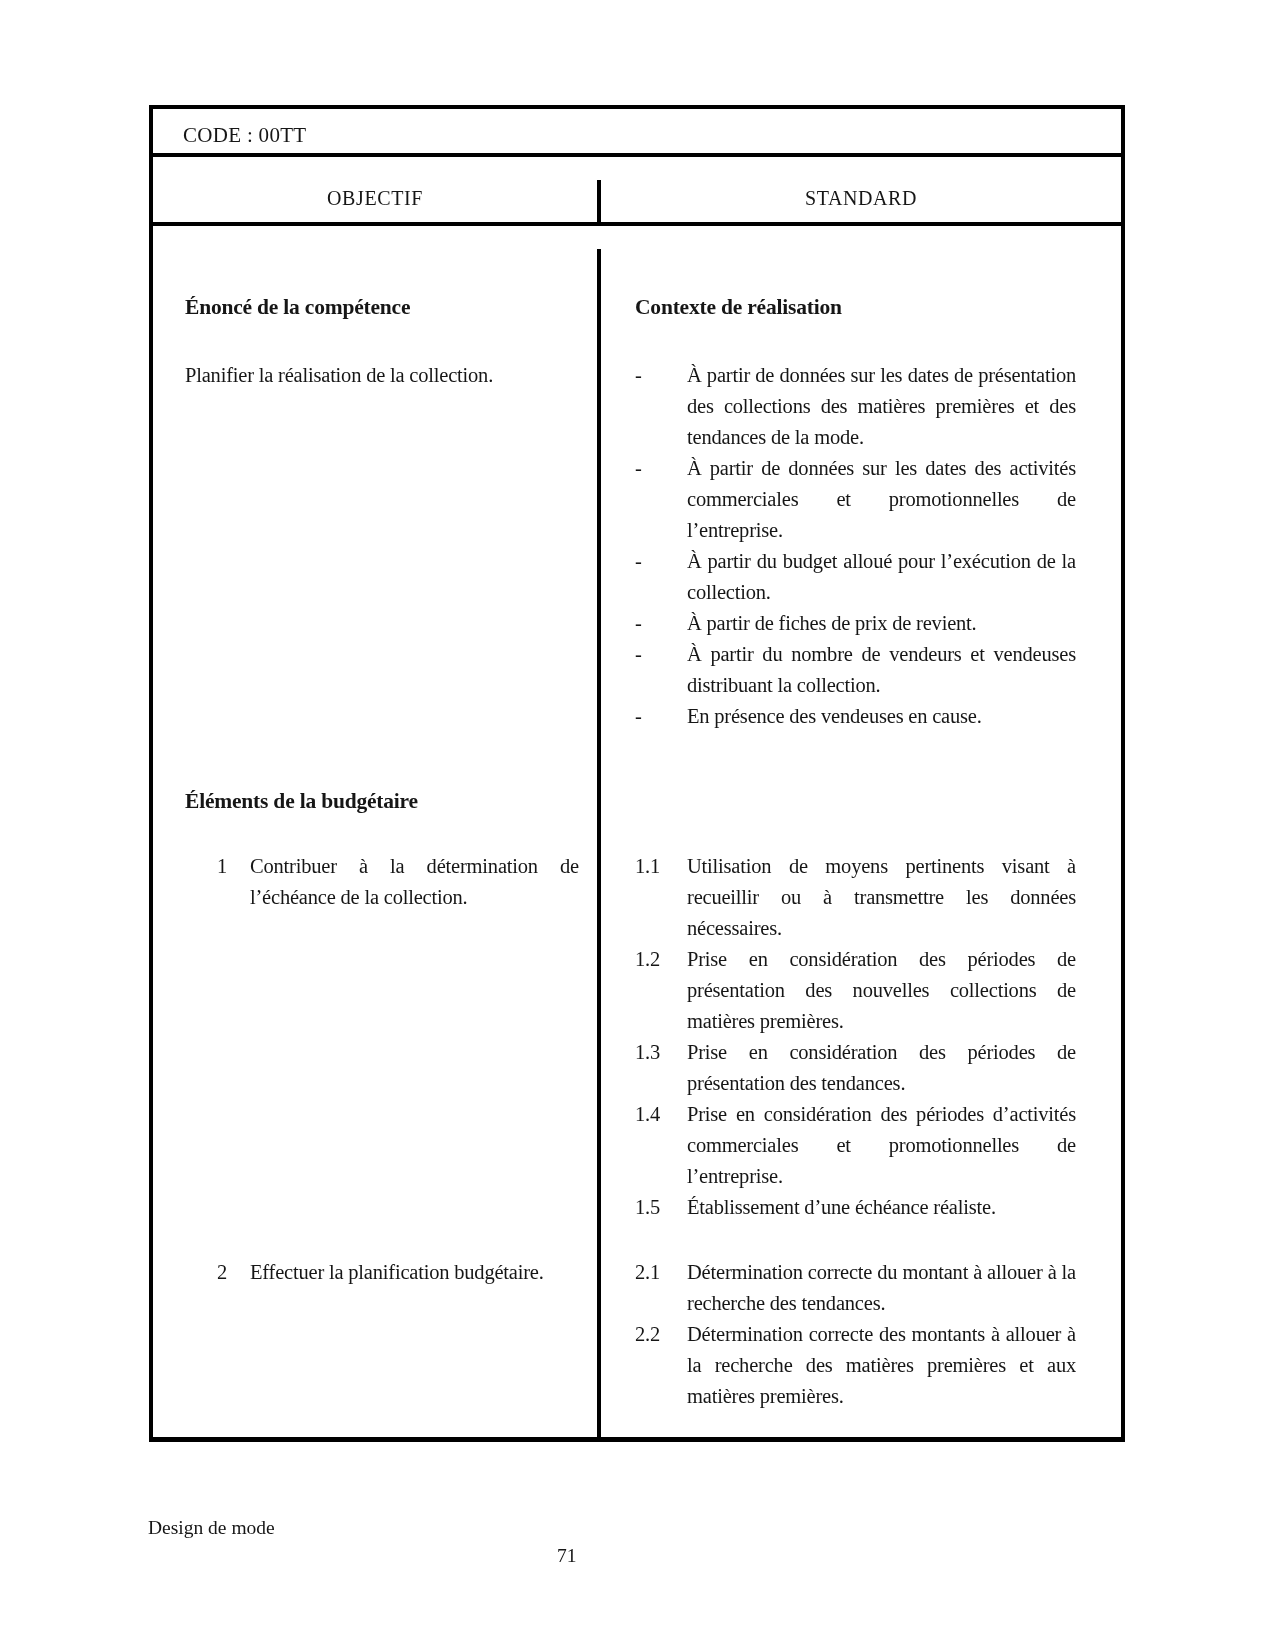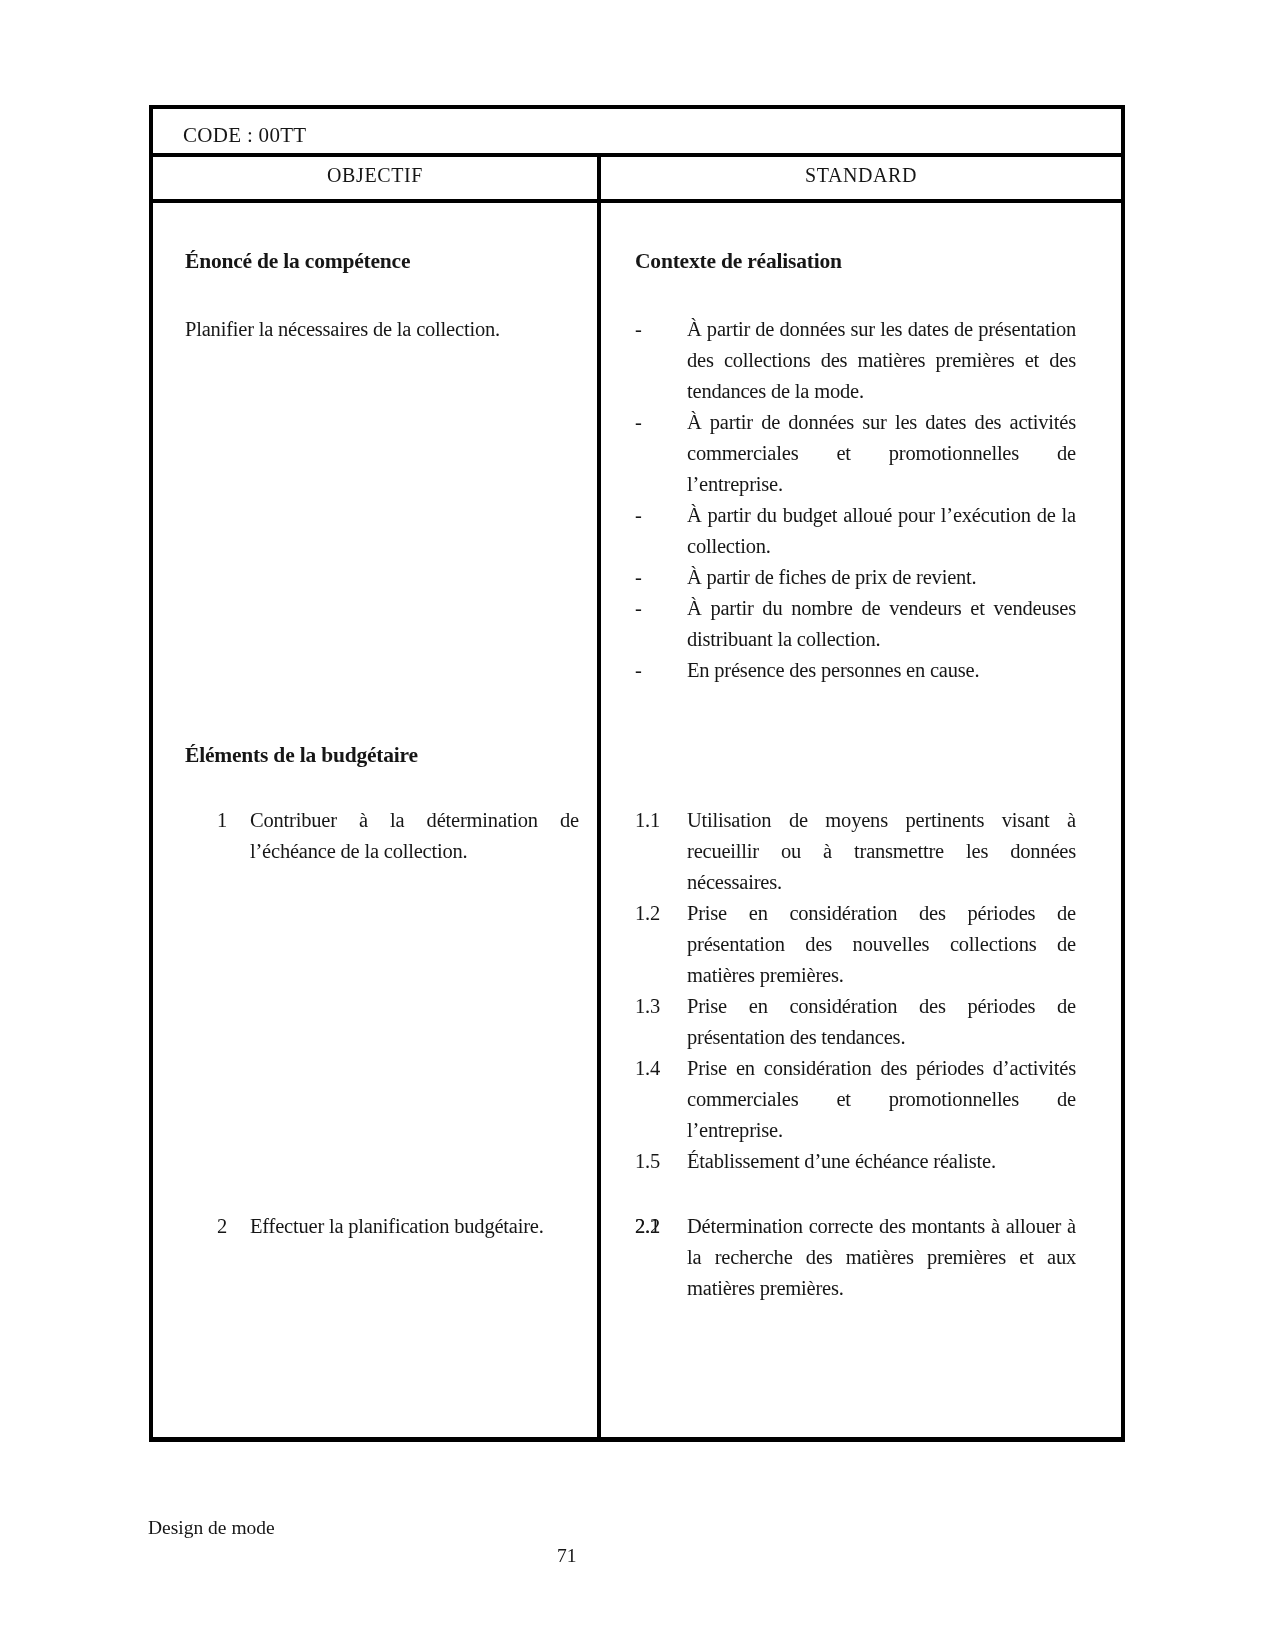--- a/index.html
+++ b/index.html
@@ -6,21 +6,21 @@
   html, body { margin: 0; padding: 0; }
   body {
     width: 1275px; height: 1650px; position: relative;
     background: #ffffff; color: #161616;
     font-family: "Liberation Serif", serif;
   }
   .doc-table {
     position: absolute; left: 149px; top: 105px;
     width: 976px; height: 1337px;
     border: 4px solid #000; border-bottom-width: 5px;
-    display: flex; flex-direction: column;
+    display: flex; flex-direction: column; gap: 23px;
   }
   .code-row {
     height: 48px; border-bottom: 4px solid #000;
     display: flex; align-items: flex-end;
     padding: 0 0 5px 30px; font-size: 21px; letter-spacing: 0.3px;
   }
   .header-row {
     height: 46px; border-bottom: 4px solid #000;
     display: grid; grid-template-columns: 448px 1fr;
   }
@@ -72,21 +72,21 @@
   </div>
 
   <div class="body-row">
 
     <div class="pair mb37">
       <div class="cell-l h-bold">Énoncé de la compétence</div>
       <div class="cell-r h-bold">Contexte de réalisation</div>
     </div>
 
     <div class="pair mb54">
-      <div class="cell-l para">Planifier la nécessaires de la collection.</div>
+      <div class="cell-l para">Planifier la réalisation de la collection.</div>
       <div class="cell-r para">
         <div class="item crit jus">
           <span class="marker">-</span>
           <span>À partir de données sur les dates de présentation des collections des matières premières et des tendances de la mode.</span>
         </div>
         <div class="item crit jus">
           <span class="marker">-</span>
           <span>À partir de données sur les dates des activités commerciales et promotionnelles de l’entreprise.</span>
         </div>
         <div class="item crit jus">
@@ -96,21 +96,21 @@
         <div class="item crit jus">
           <span class="marker">-</span>
           <span>À partir de fiches de prix de revient.</span>
         </div>
         <div class="item crit jus">
           <span class="marker">-</span>
           <span>À partir du nombre de vendeurs et vendeuses distribuant la collection.</span>
         </div>
         <div class="item crit jus">
           <span class="marker">-</span>
-          <span>En présence des personnes en cause.</span>
+          <span>En présence des vendeuses en cause.</span>
         </div>
       </div>
     </div>
 
     <div class="pair mb34">
       <div class="cell-l h-bold">Éléments de la budgétaire</div>
     </div>
 
     <div class="pair mb34">
       <div class="cell-l para">
@@ -146,20 +146,21 @@
     <div class="pair">
       <div class="cell-l para">
         <div class="item el jus">
           <span class="marker">2</span>
           <span>Effectuer la planification budgétaire.</span>
         </div>
       </div>
       <div class="cell-r para">
         <div class="item crit jus">
           <span class="marker">2.1</span>
+          <span>Détermination correcte du montant à allouer à la recherche des tendances.</span>
         </div>
         <div class="item crit jus">
           <span class="marker">2.2</span>
           <span>Détermination correcte des montants à allouer à la recherche des matières premières et aux matières premières.</span>
         </div>
       </div>
     </div>
 
   </div>
 </div>

